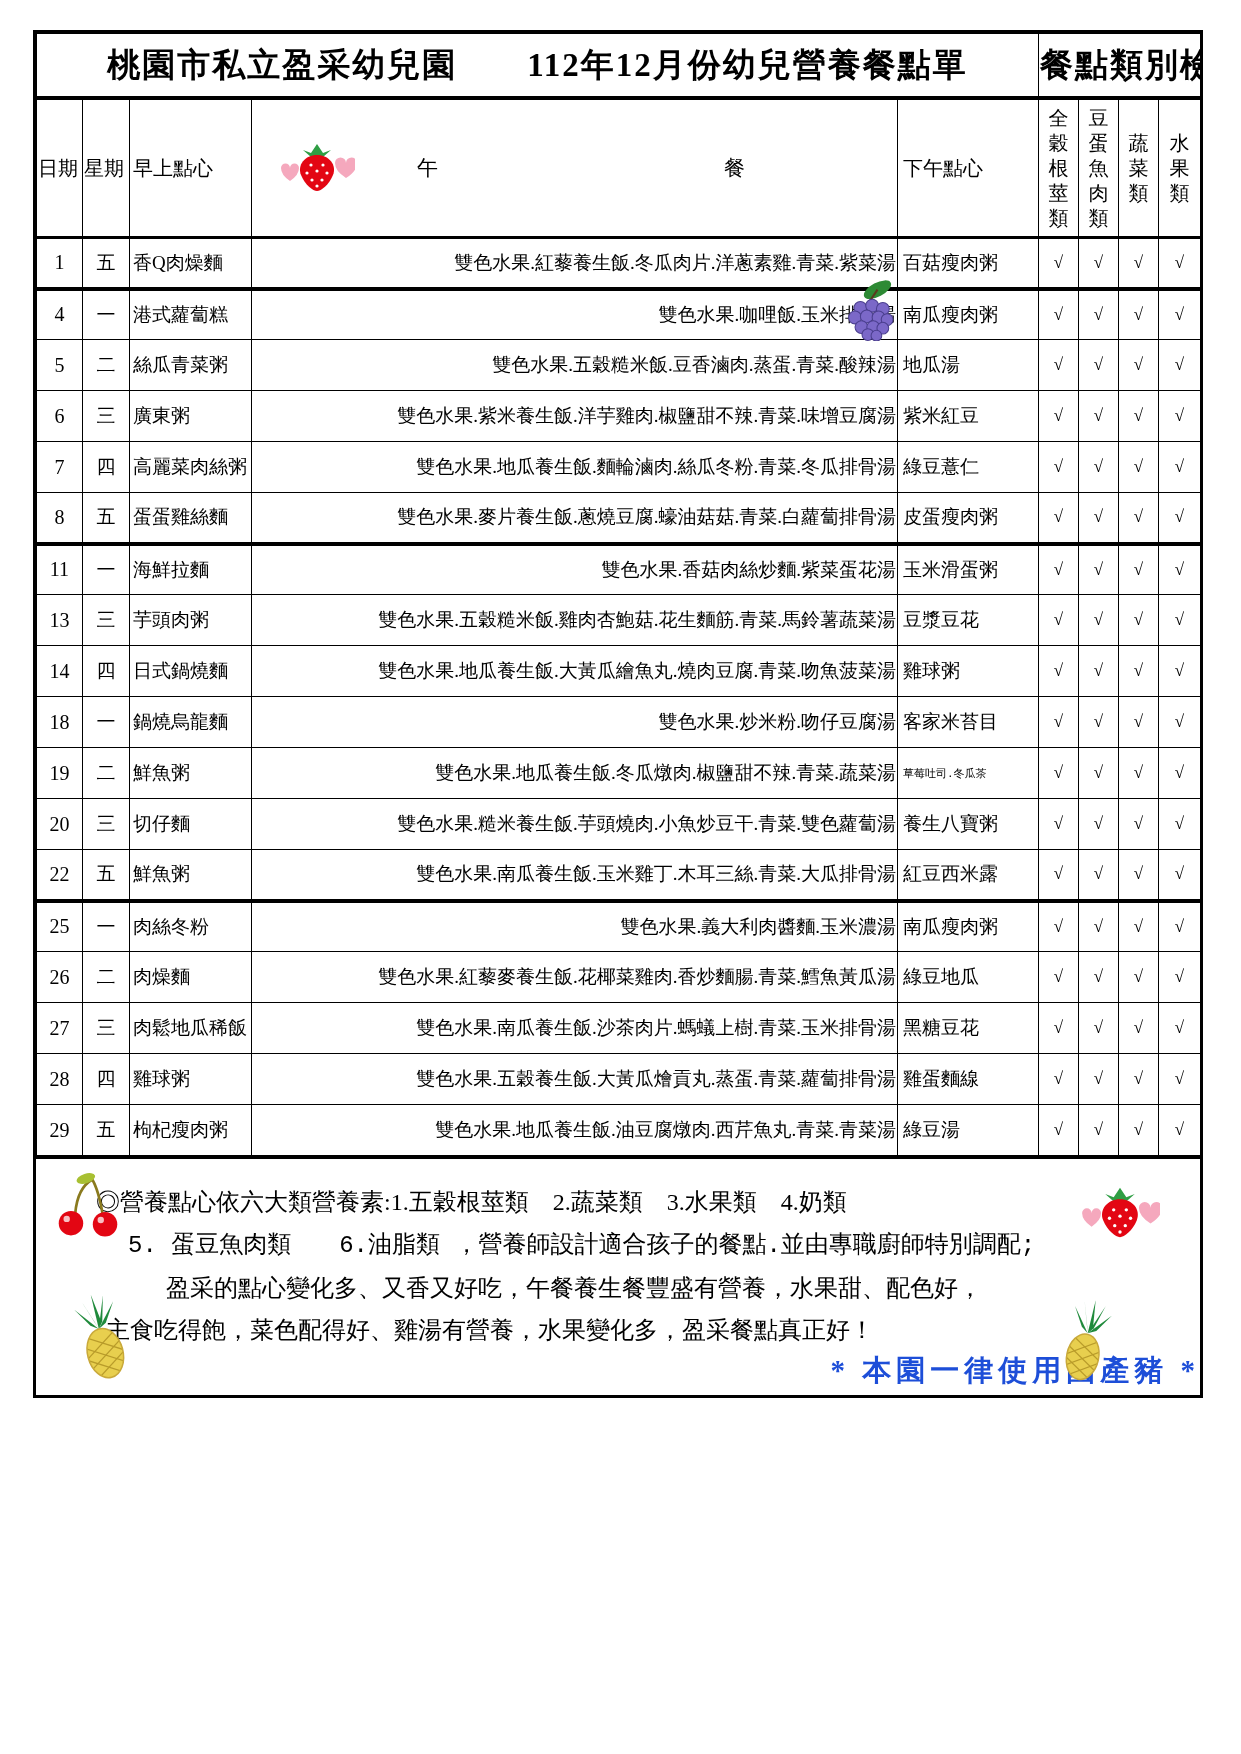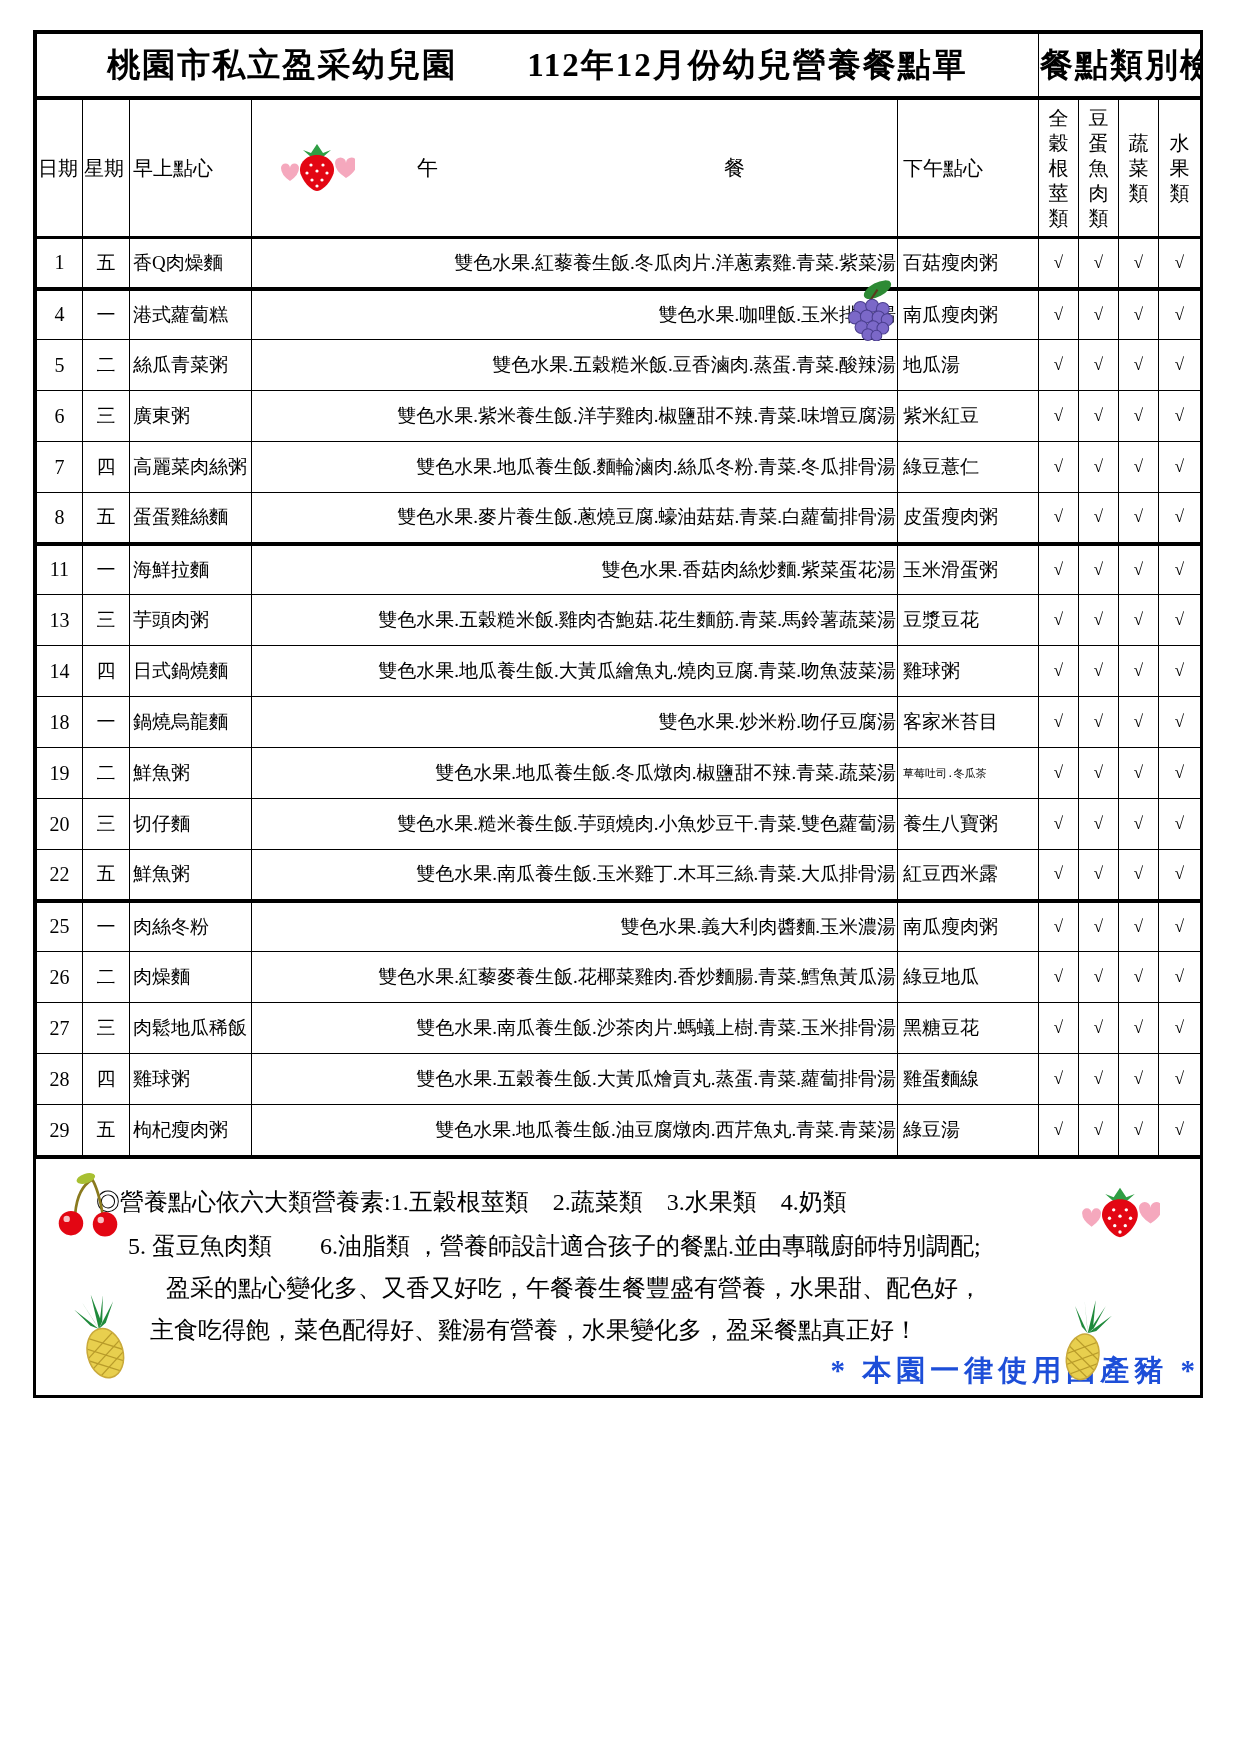--- a/index.html
+++ b/index.html
@@ -25,23 +25,23 @@
   td.c-week{text-align:center;}
   td.c-morning{text-align:left;padding-left:3px;}
   td.c-lunch{text-align:right;padding-left:6px;}
   td.c-afternoon{text-align:left;padding-left:5px;}
   td.c-afternoon.small{font-size:11px;font-family:Liberation Mono, monospace;}
   td.c-check{text-align:center;font-size:17px;}
   tr.week-end td{border-bottom:4px solid #000;}
   .notes{position:relative;border-top:3px solid #000;height:236px;font-size:24px;overflow:hidden;}
   .note{line-height:30px;white-space:nowrap;}
   .n1{margin-top:28px;padding-left:60px;}
-  .n2{margin-top:14px;padding-left:92px;}
+  .n2{margin-top:14px;padding-left:92px;font-family:Liberation Mono, monospace;}
   .n3{margin-top:12px;padding-left:130px;}
-  .n4{margin-top:12px;padding-left:114px;}
+  .n4{margin-top:12px;padding-left:70px;}
   .red-note{margin-top:10px;text-align:right;color:#1d4ed8;font-size:29px;font-weight:bold;letter-spacing:5px;line-height:30px;}
   .abs{position:absolute;line-height:0;}
   .grapes-pos{left:809px;top:246px;}
   .cherry-pos{left:20px;top:12px;}
   .straw2-pos{left:1044px;top:26px;}
   .pine-left{left:40px;top:134px;transform:rotate(-15deg);}
   .pine-right{left:1026px;top:140px;transform:rotate(12deg);}
 </style>
 </head>
 <body>

